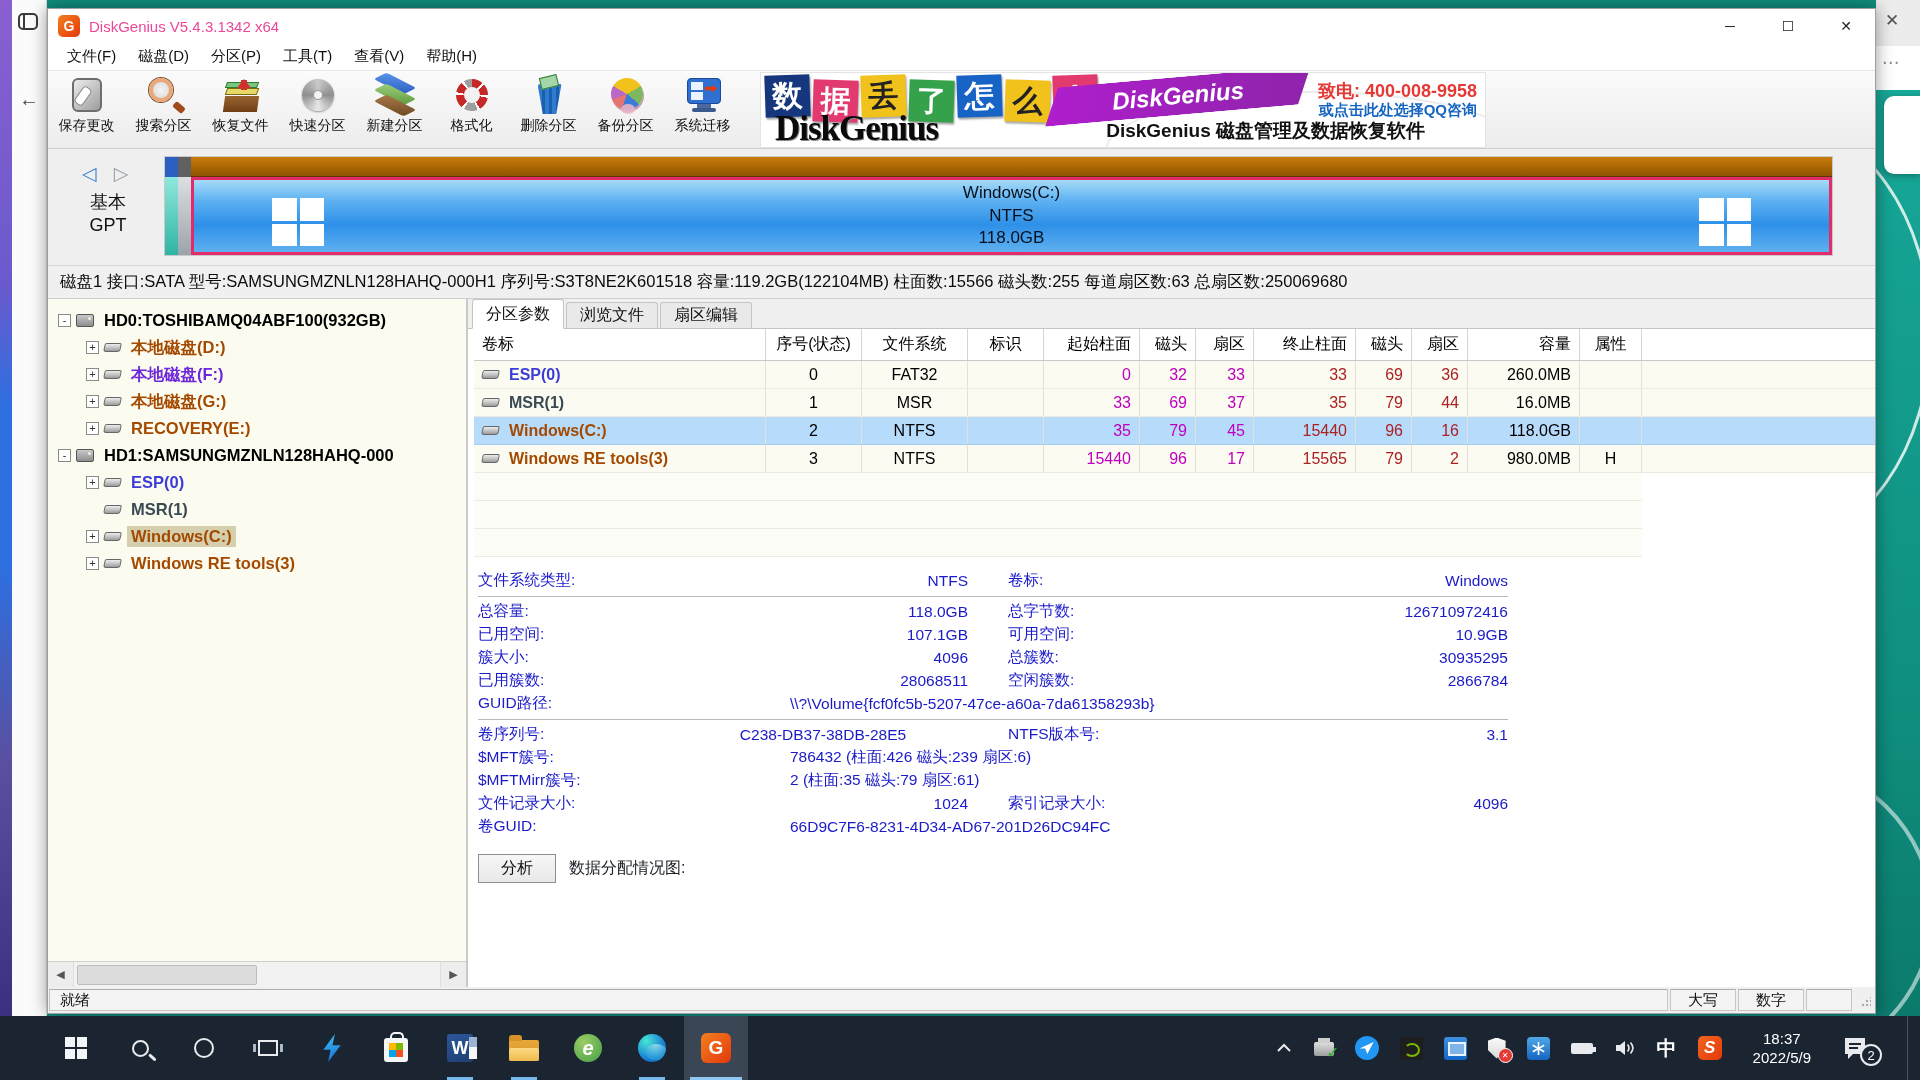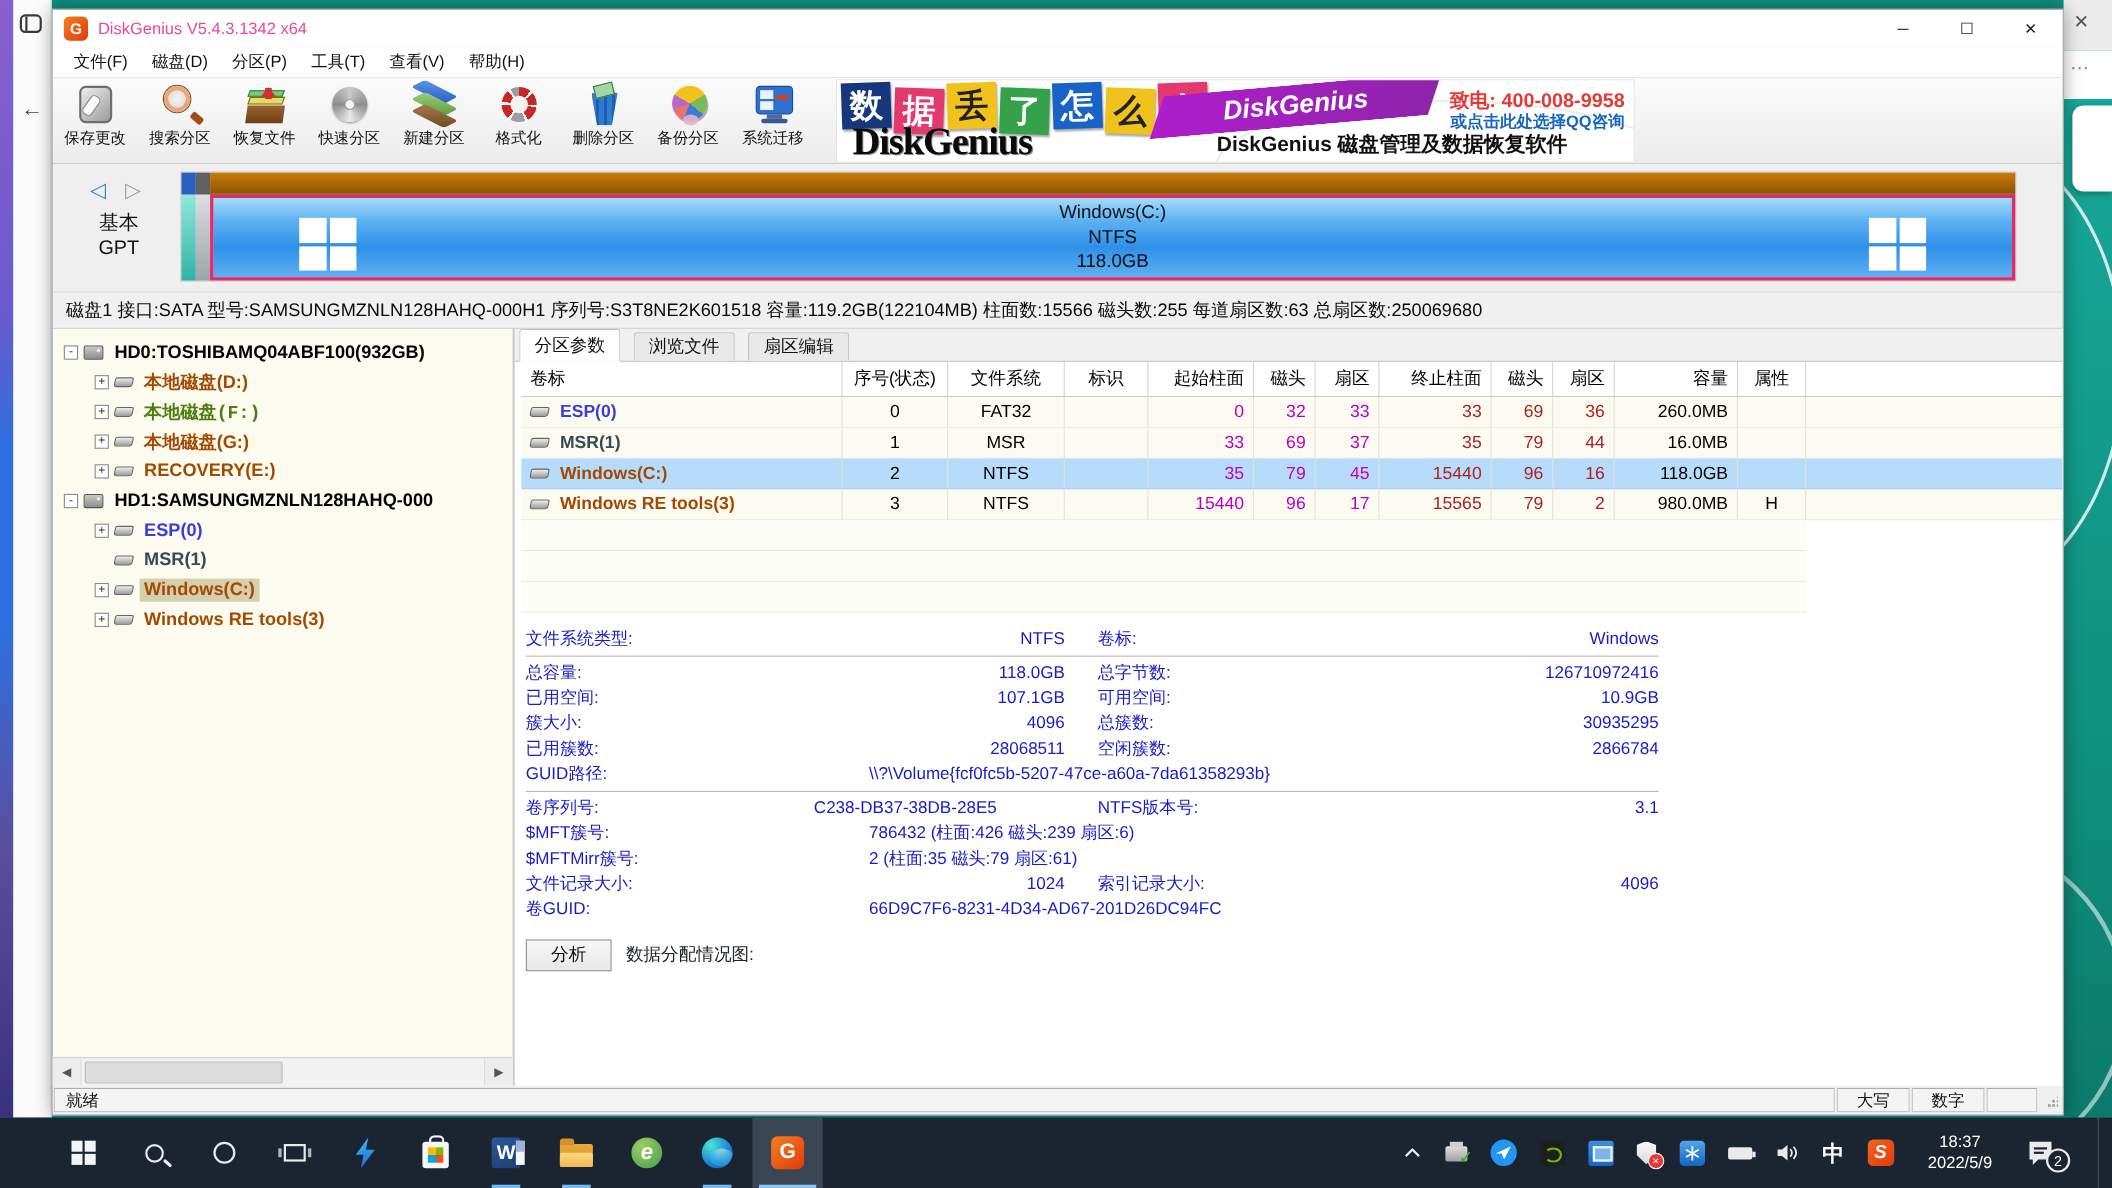--- a/index.html
+++ b/index.html
@@ -150,40 +150,40 @@
   .tr-label{padding:1px 4px}
   .tr-label.sel{background:#D5CFAE}
   .hscroll{height:26px;border-top:1px solid #D0D0D0;background:#F2F2F2;display:flex;align-items:center;flex:0 0 auto}
   .hs-btn{width:26px;height:100%;display:flex;align-items:center;justify-content:center;color:#555;font-size:11px;background:#EDEDED}
   .hs-btn.l{border-right:1px solid #DDD}.hs-btn.r{border-left:1px solid #DDD;margin-left:auto}
   .hs-thumb{width:180px;height:20px;background:#DCDCDC;border:1px solid #BDBDBD;margin-left:3px;border-radius:2px}
 
   .right-panel{flex:1;background:#FFF;display:flex;flex-direction:column;position:relative;overflow:hidden}
   .tabs{height:30px;background:#F0F0F0;display:flex;align-items:flex-end;padding-left:4px;border-bottom:1px solid #C4C4C4;flex:0 0 auto}
   .tab{height:26px;padding:0 13px;display:flex;align-items:center;font-size:16px;color:#111;
-    border:1px solid #C4C4C4;border-bottom:none;background:#E9E9E9;margin-right:12px;border-radius:3px 3px 0 0}
+    border:1px solid #C4C4C4;border-bottom:none;background:#E9E9E9;margin-right:2px;border-radius:3px 3px 0 0}
   .tab.active{background:#FFF;height:30px;margin-bottom:-1px;border-bottom:1px solid #FFF}
 
   .ptable{margin:0 0 0 6px;font-size:16px;flex:0 0 auto}
   .prow{display:flex;height:28px;align-items:center;background:#FCFBF2;border-bottom:1px solid #EDEBE0}
   .prow.head{height:32px;background:#FFF;border-bottom:1px solid #C9C9C9;color:#000}
   .prow.empty{background:#FDFDF8}
   .prow.sel{background:#B7DBFB;border-bottom:1px solid #A6CBEE}
   .pcell{height:100%;display:flex;align-items:center;padding:0 8px;border-right:1px solid #E4E2D8;overflow:hidden;white-space:nowrap}
   .head .pcell{border-right:1px solid #D5D5D5}
   .pcell.a-center{justify-content:center}
   .pcell.a-right{justify-content:flex-end}
   .pcell .vol{font-weight:bold;margin-left:4px}
   .mag{color:#BE00BE}.dred{color:#AA2222}
 
   .details{margin:12px 0 0 10px;font-size:15.5px;color:#1A1AC8;width:1030px;flex:0 0 auto}
   .drow{height:23px;display:flex;align-items:center;white-space:nowrap}
   .dl1{width:200px;flex:0 0 auto}
   .dv1{width:290px;text-align:right;flex:0 0 auto}
-  .dl2{width:215px;margin-left:30px;flex:0 0 auto}
+  .dl2{width:215px;margin-left:40px;flex:0 0 auto}
   .dv2{flex:1;text-align:right}
   .drow.wide .dv1{width:680px;text-align:left;padding-left:112px}
   .drow.mixed .dv1{text-align:center}
   .ddiv{border-top:1px solid #B9B9B9;margin:4px 0 3px 0;width:1030px}
 
   .analyze-row{display:flex;align-items:center;margin:16px 0 0 10px;flex:0 0 auto}
   .analyze-btn{width:78px;height:29px;background:linear-gradient(#F7F7F7,#E8E8E8);border:1px solid #8E8E8E;
     font-size:16px;display:flex;align-items:center;justify-content:center;color:#111}
   .analyze-label{margin-left:13px;font-size:16px;color:#20242A}
 
@@ -480,21 +480,21 @@
             <span class="tr-label" style="color: rgb(0, 0, 0);">HD0:TOSHIBAMQ04ABF100(932GB)</span>
           </div>
           <div class="tree-row" style="padding-left: 38px;">
             <div class="tr-exp">+</div>
             <div class="tr-part"></div>
             <span class="tr-label" style="color: rgb(163, 74, 0);">本地磁盘(D:)</span>
           </div>
           <div class="tree-row" style="padding-left: 38px;">
             <div class="tr-exp">+</div>
             <div class="tr-part"></div>
-            <span class="tr-label" style="color: #4d7c0f; font-family: Liberation Mono, monospace;">本地磁盘(F:)</span>
+            <span class="tr-label" style="color: #6d28d9;">本地磁盘(F:)</span>
           </div>
           <div class="tree-row" style="padding-left: 38px;">
             <div class="tr-exp">+</div>
             <div class="tr-part"></div>
             <span class="tr-label" style="color: rgb(163, 74, 0);">本地磁盘(G:)</span>
           </div>
           <div class="tree-row" style="padding-left: 38px;">
             <div class="tr-exp">+</div>
             <div class="tr-part"></div>
             <span class="tr-label" style="color: rgb(163, 74, 0);">RECOVERY(E:)</span>

